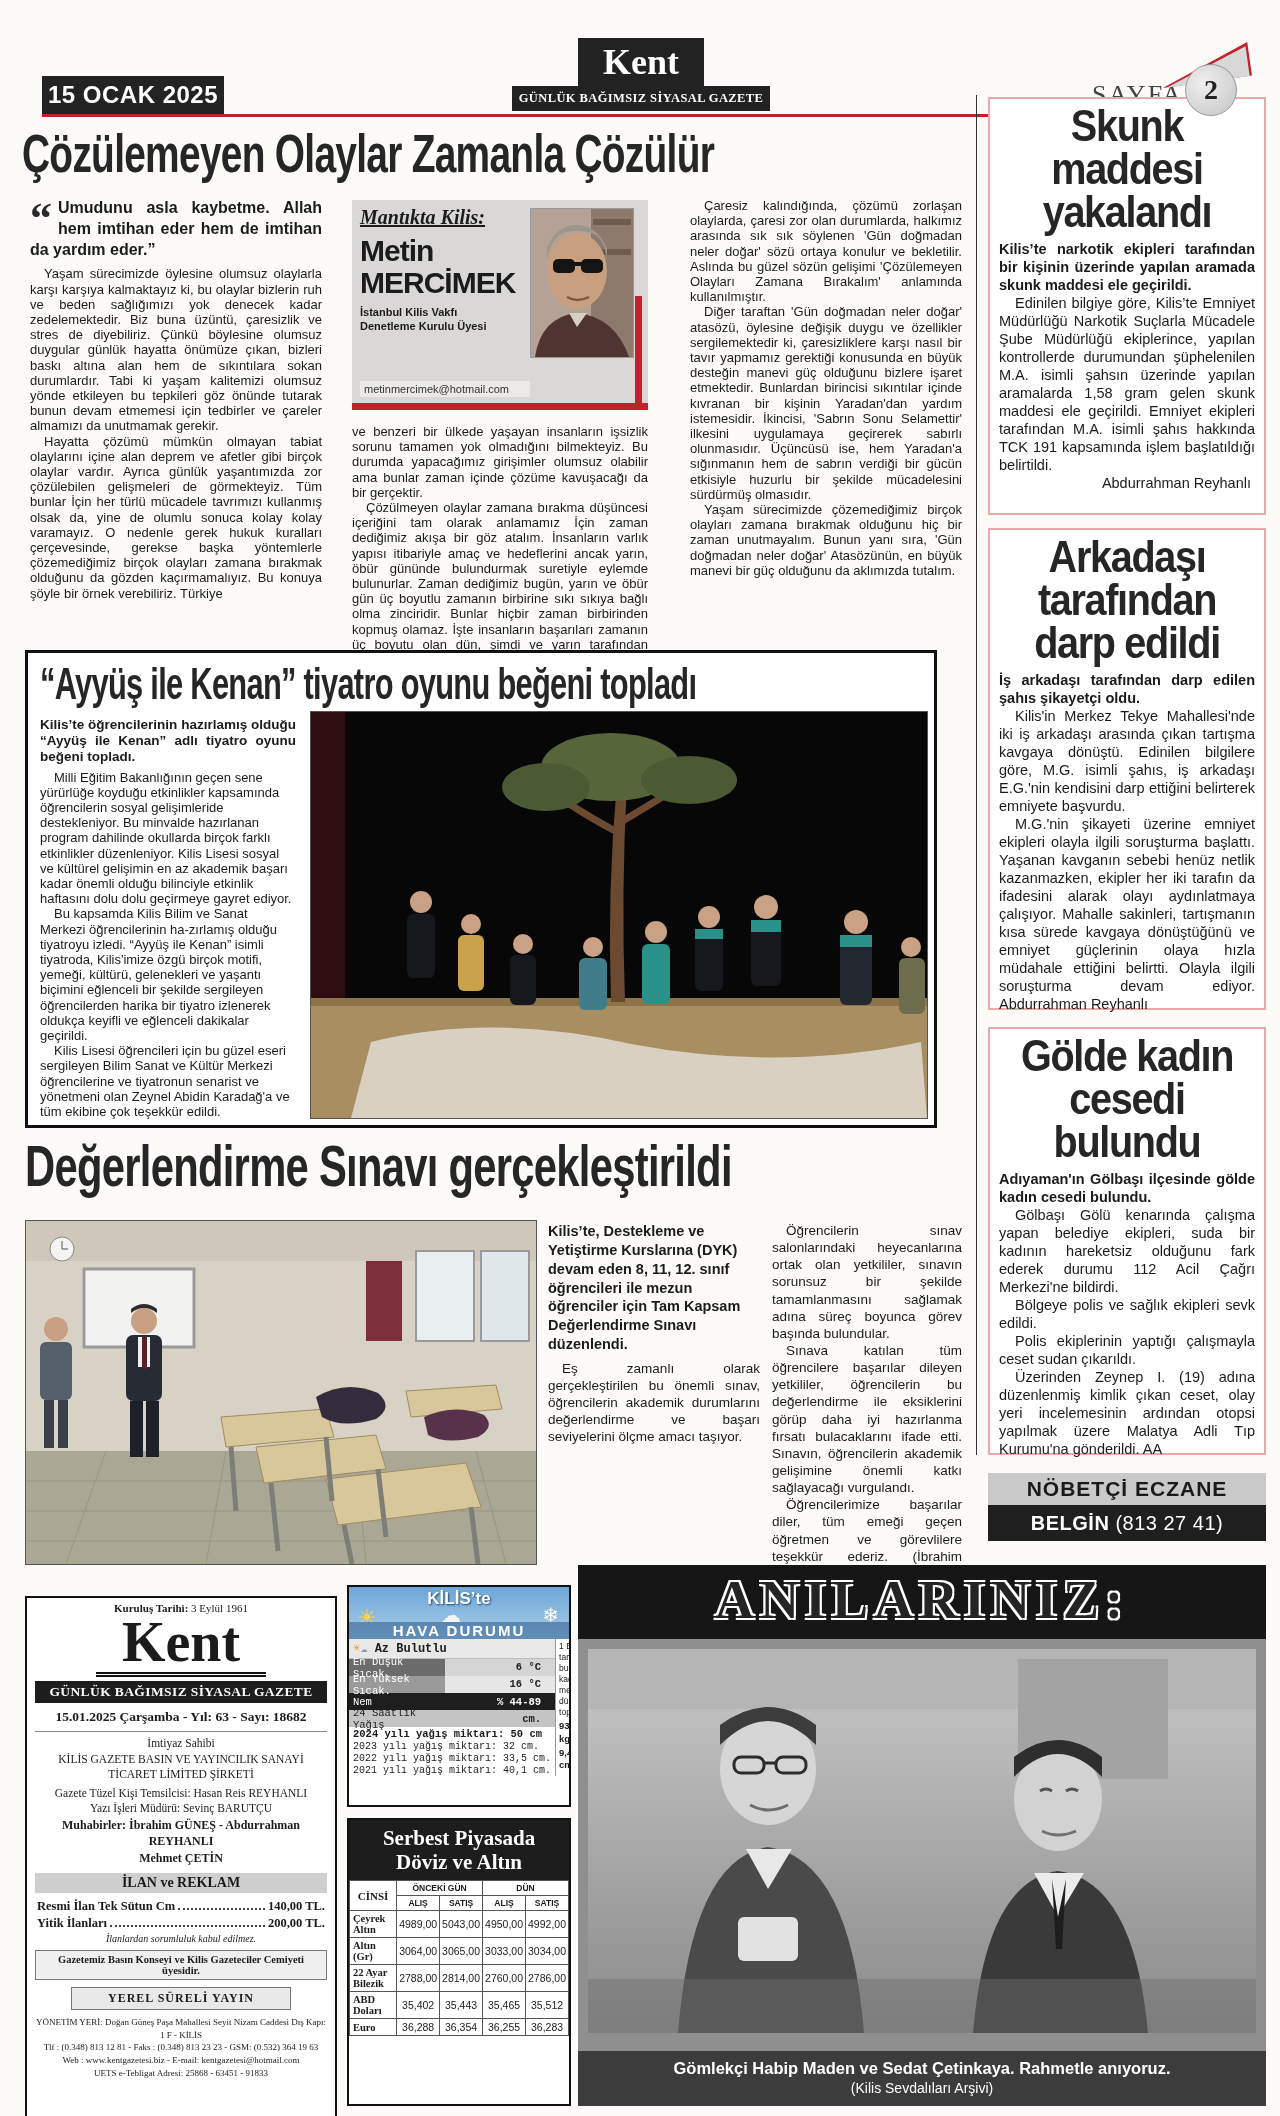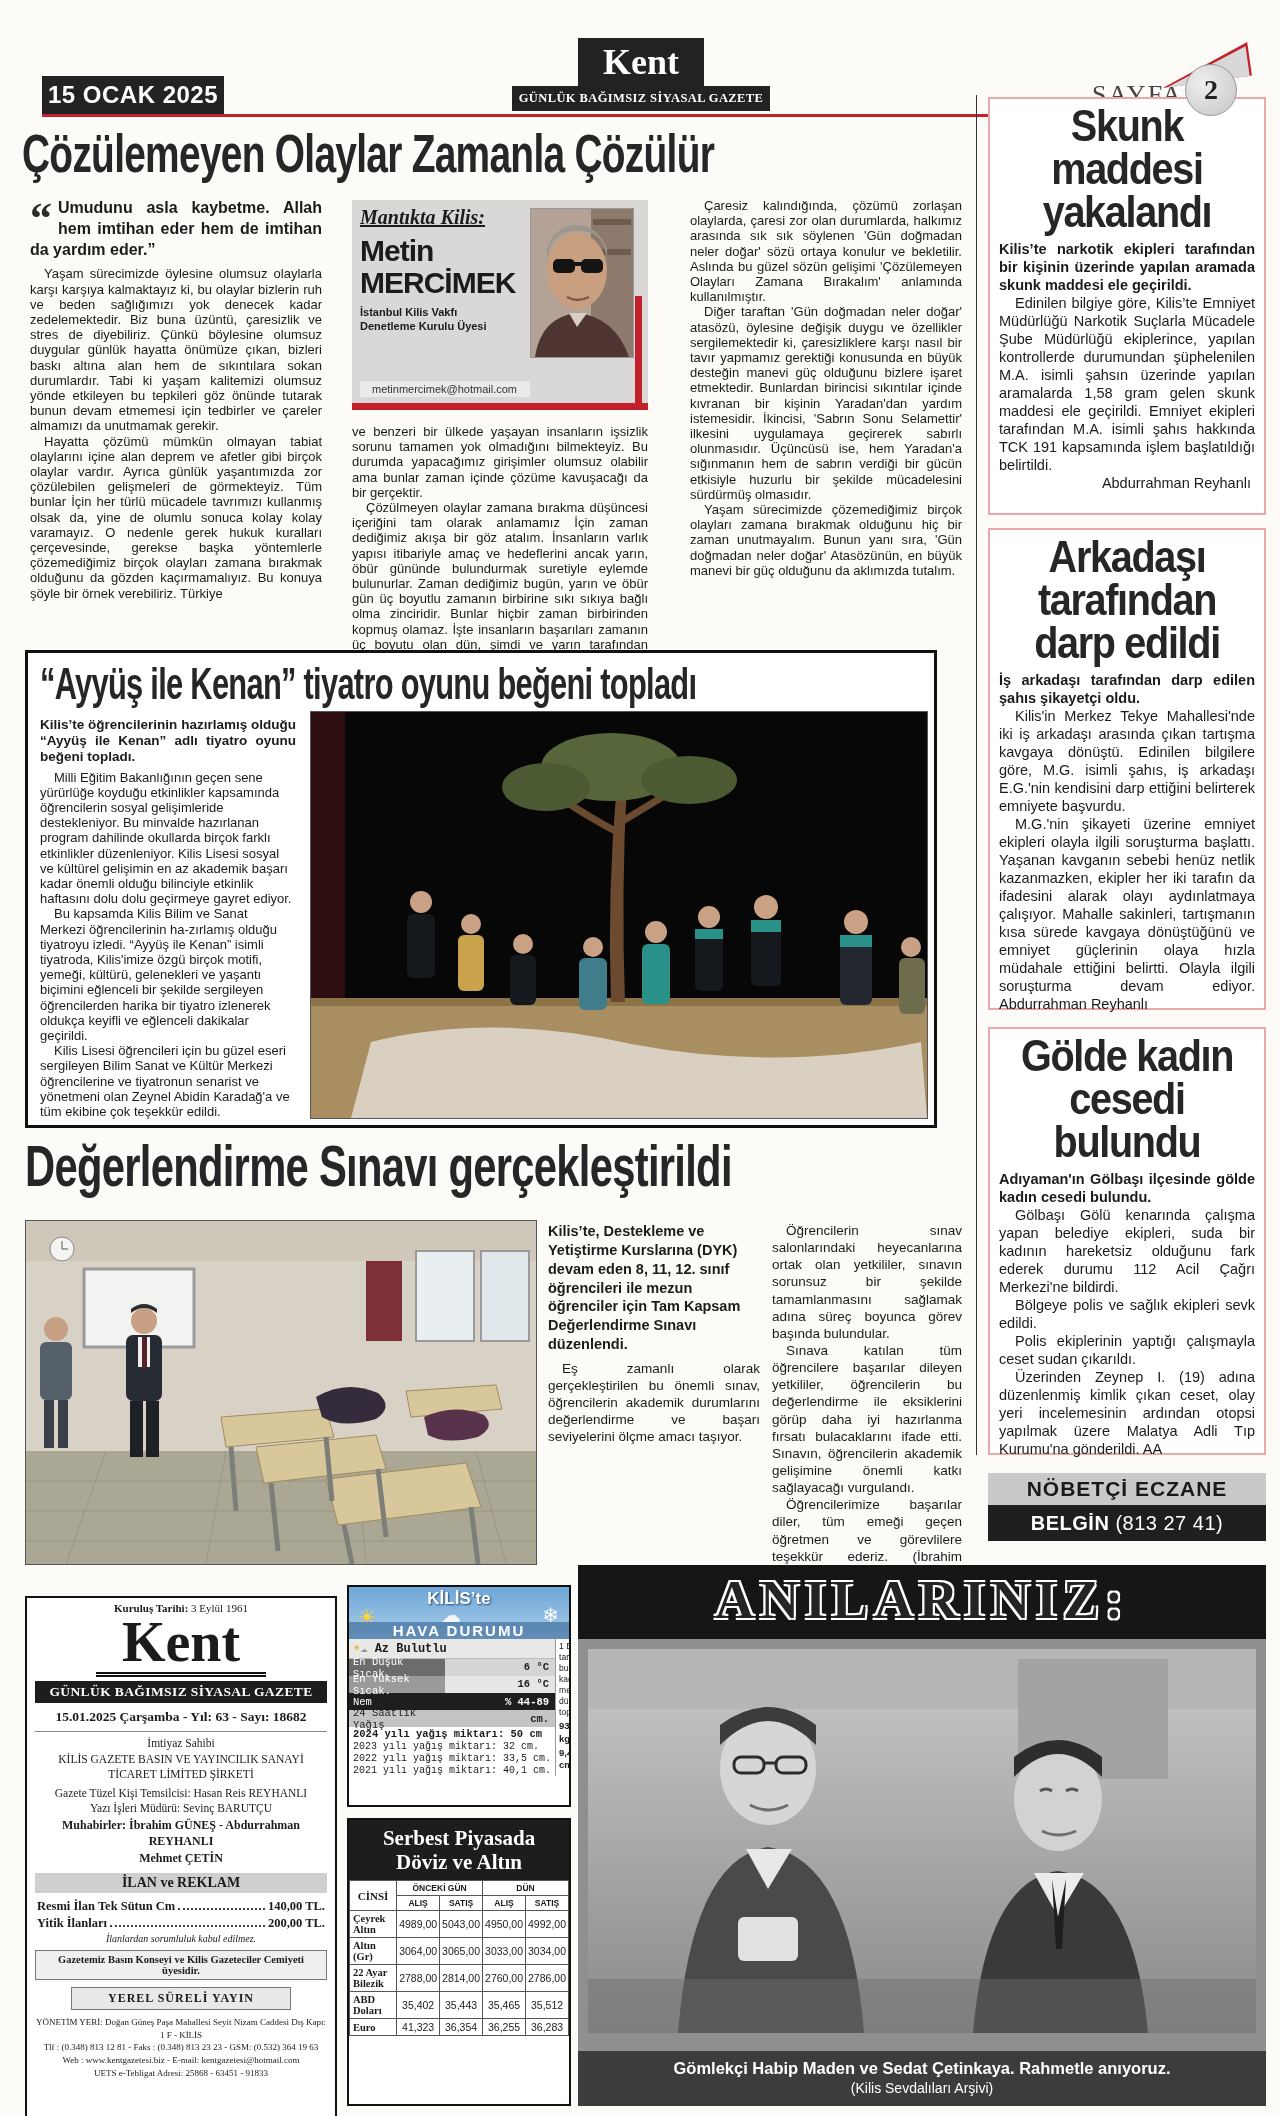--- a/index.html
+++ b/index.html
@@ -40,21 +40,21 @@
   .b13 { font-size:13px; line-height:1.17; }
   .b13 p { text-indent:14px; }
   .authorbox { position:absolute; left:352px; top:200px; width:296px; height:210px; background:#d9d8d6;
                border-bottom:7px solid #c2202a; padding:6px 8px; }
   .a-kicker { font-family:"Liberation Serif", serif; font-style:italic; font-weight:bold; font-size:20px;
               text-decoration:underline; }
   .a-name1 { font-weight:bold; font-size:30px; letter-spacing:-1px; line-height:1.05; margin-top:6px; }
   .a-name2 { font-weight:bold; font-size:30px; letter-spacing:-1px; line-height:1.05; }
   .a-title { font-weight:bold; font-size:11px; line-height:1.25; margin-top:8px; }
   .a-email { position:absolute; left:8px; bottom:6px; font-size:11px; color:#333; background:#eceae8;
-             padding:2px 12px; width:170px; }
+             padding:2px 4px; width:170px; }
   .a-photo { position:absolute; right:14px; top:8px; width:104px; height:150px; border:1px solid #999; }
   .a-redbar { position:absolute; right:6px; top:96px; width:7px; height:108px; background:#c2202a; }
 
   .vrule { position:absolute; left:976px; top:95px; width:1px; height:1360px; background:#333; }
 
   
   .sbox { position:absolute; left:988px; width:278px; background:#fff; border:2px solid #eaa9a9; padding:6px 9px; }
   .sb-head { text-align:center; }
   .sb-head span { display:block; transform:scaleX(0.88); transform-origin:50% 50%; font-weight:bold;
                   font-size:45px; line-height:0.95; letter-spacing:-1.5px; color:#262626; }
@@ -118,21 +118,21 @@
             font-weight:bold; font-size:15px; text-align:center; letter-spacing:2px; }
   .w-sun { position:absolute; left:8px; top:18px; color:#ffd23e; font-size:22px; }
   .w-cloud { position:absolute; left:92px; top:16px; color:#f3f6f9; font-size:20px; }
   .w-snow { position:absolute; right:10px; top:16px; color:#fff; font-size:20px; }
   .w-body { display:flex; }
   .w-left { flex:1;font-family:Liberation Mono, monospace; }
   .w-cond { background:#e8e8e6; font-weight:bold; font-size:12px; padding:2px 4px; border-bottom:1px solid #bbb; }
   .w-cond .ci { color:#e8a11c; } .w-cond .cc { color:#8a99a6; }
   .w-row { display:flex; font-size:10.5px; height:17px; align-items:center; }
   .w-lbl { width:96px; padding-left:4px; }
-  .w-val { flex:1; text-align:right; padding-right:6px; font-weight:bold; }
+  .w-val { flex:1; text-align:right; padding-right:14px; font-weight:bold; }
   .wr1 { background:#6c6c6c; color:#fff; } .wr1 .w-val{ background:#d5d5d5; color:#222; align-self:stretch; line-height:17px;}
   .wr2 { background:#9a9a9a; color:#fff; } .wr2 .w-val{ background:#e6e6e6; color:#222; align-self:stretch; line-height:17px;}
   .wr3 { background:#1e1e1e; color:#fff; } .wr3 .w-val{ color:#fff; }
   .wr4 { background:#c4c4c4; color:#222; }
   .w-year { font-size:10px; padding:1px 4px 0; white-space:nowrap; }
   .w-year b { font-size:10.5px; }
   .w-note { width:64px; border-left:1px solid #999; font-size:8.5px; line-height:1.3; padding:2px 3px; }
   .w-note b { display:block; font-size:9.5px; margin-top:2px; }
 
   
@@ -506,21 +506,21 @@
       </tr>
       <tr>
         <td class="cur-name">ABD Doları</td>
         <td>35,402</td>
         <td>35,443</td>
         <td>35,465</td>
         <td>35,512</td>
       </tr>
       <tr>
         <td class="cur-name">Euro</td>
-        <td>41,323</td>
+        <td>36,288</td>
         <td>36,354</td>
         <td>36,255</td>
         <td>36,283</td>
       </tr>
     </tbody>
       </table>
   </div>
 
   <div class="memories">
     <div class="mem-head">ANILARINIZ:</div>

